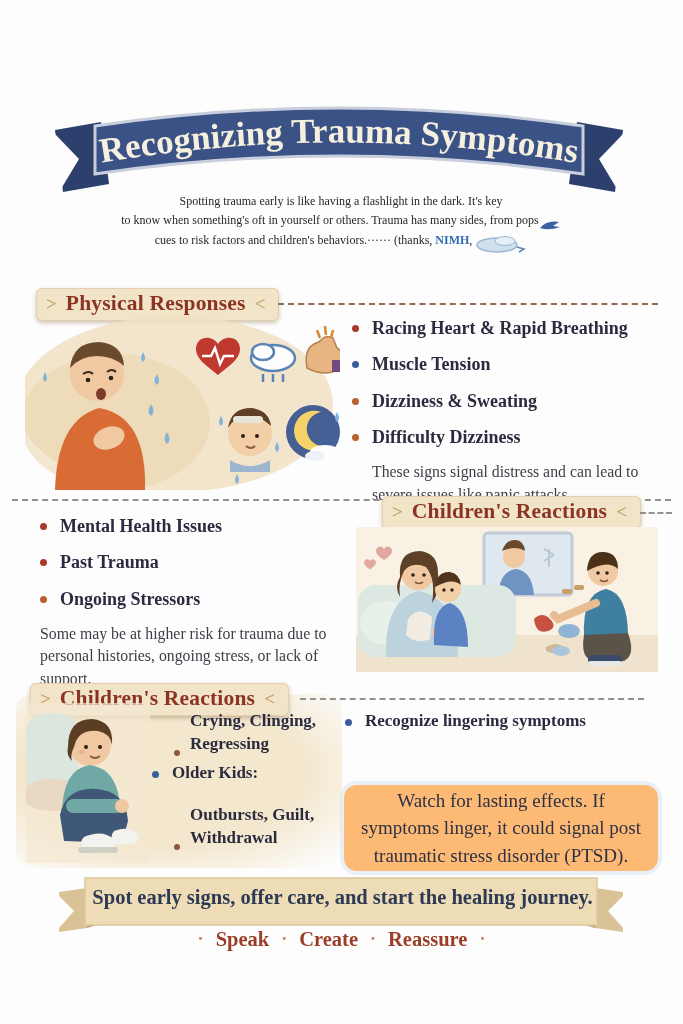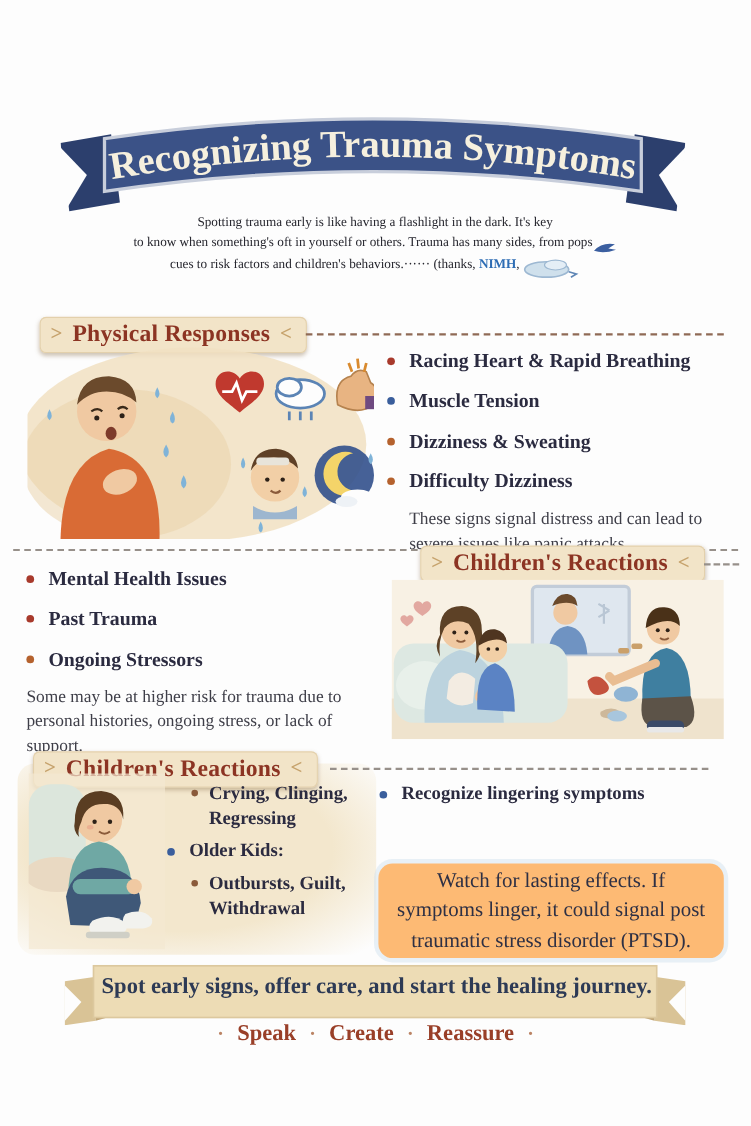--- a/index.html
+++ b/index.html
@@ -24,21 +24,21 @@
   .dashes{border-top:2.5px dashed #8f6a55;height:0;}
   .dashes.gray{border-top-color:#97908a;}
 
   
   .b-row{display:flex;align-items:flex-start;margin-bottom:12px;}
   .b-dot{width:7px;height:7px;border-radius:50%;margin:9px 13px 0 0;flex:0 0 auto;background:#a83a2c;}
   .b-dot.sm{width:6px;height:6px;margin:8px 10px 0 0;}
   .b-text{font-weight:bold;font-size:18px;color:#2b2b40;line-height:1.35;}
   .b-text.sm{font-size:17px;}
   .note{font-size:15.8px;color:#3e3e48;line-height:1.42;}
-  .sub{margin-left:22px;}
+  .sub{margin-left:22px;align-items:flex-end;}
 
   
   .wash3{left:16px;top:694px;width:326px;height:174px;border-radius:16px;
          background:radial-gradient(ellipse at 45% 45%, #f3e7cd 55%, rgba(243,231,205,0) 95%);}
 
   
   .ptsd{left:344px;top:785px;width:314px;height:86px;background:#fdba74;border-radius:13px;
         display:flex;align-items:center;justify-content:center;text-align:center;
         font-size:19px;line-height:1.45;color:#2e3044;padding:6px 14px;box-sizing:border-box;
         box-shadow:0 0 0 4px rgba(207,224,237,.45);}
@@ -175,21 +175,21 @@
     </div>
     <div class="b-row">
       <span class="b-dot" style="background: rgb(181, 98, 46);"></span>
       <span class="b-text">Difficulty Dizziness</span>
     </div>
     <div class="note" style="margin-left:20px;margin-top:4px;">These signs signal distress and can lead to severe issues like panic attacks.</div>
   </div>
 
   <div class="abs dashes gray" style="left:12px;top:499px;width:659px;"></div>
 
-  <div class="abs" style="left:24px;top:514px;width:320px;">
+  <div class="abs" style="left:40px;top:514px;width:320px;">
     <div class="b-row">
       <span class="b-dot" style="background: rgb(168, 58, 44);"></span>
       <span class="b-text">Mental Health Issues</span>
     </div>
     <div class="b-row">
       <span class="b-dot" style="background: rgb(168, 58, 44);"></span>
       <span class="b-text">Past Trauma</span>
     </div>
     <div class="b-row">
       <span class="b-dot" style="background: rgb(181, 98, 46);"></span>
@@ -295,21 +295,21 @@
       <rect x="52" y="144" width="40" height="6" rx="3" fill="#cfcfc6"></rect>
       <path d="M88,128 q16,-6 24,4 q2,8 -8,9 l-16,0 q-5,-7 0,-13Z" fill="#f2f2ee"></path>
     </g>
   </svg>
 
   <div class="abs" style="left:152px;top:710px;width:190px;">
     <div class="b-row sub" style="margin-bottom:6px;">
       <span class="b-dot sm" style="background: rgb(138, 90, 58);"></span>
       <span class="b-text sm">Crying, Clinging, Regressing</span>
     </div>
-    <div class="b-row" style="margin-bottom:7px;">
+    <div class="b-row" style="margin-bottom:19px;">
       <span class="b-dot" style="background: rgb(58, 94, 156);"></span>
       <span class="b-text sm">Older Kids:</span>
     </div>
     <div class="b-row sub">
       <span class="b-dot sm" style="background: rgb(138, 90, 58);"></span>
       <span class="b-text sm">Outbursts, Guilt, Withdrawal</span>
     </div>
   </div>
 
   <div class="abs" style="left:345px;top:710px;width:315px;">

